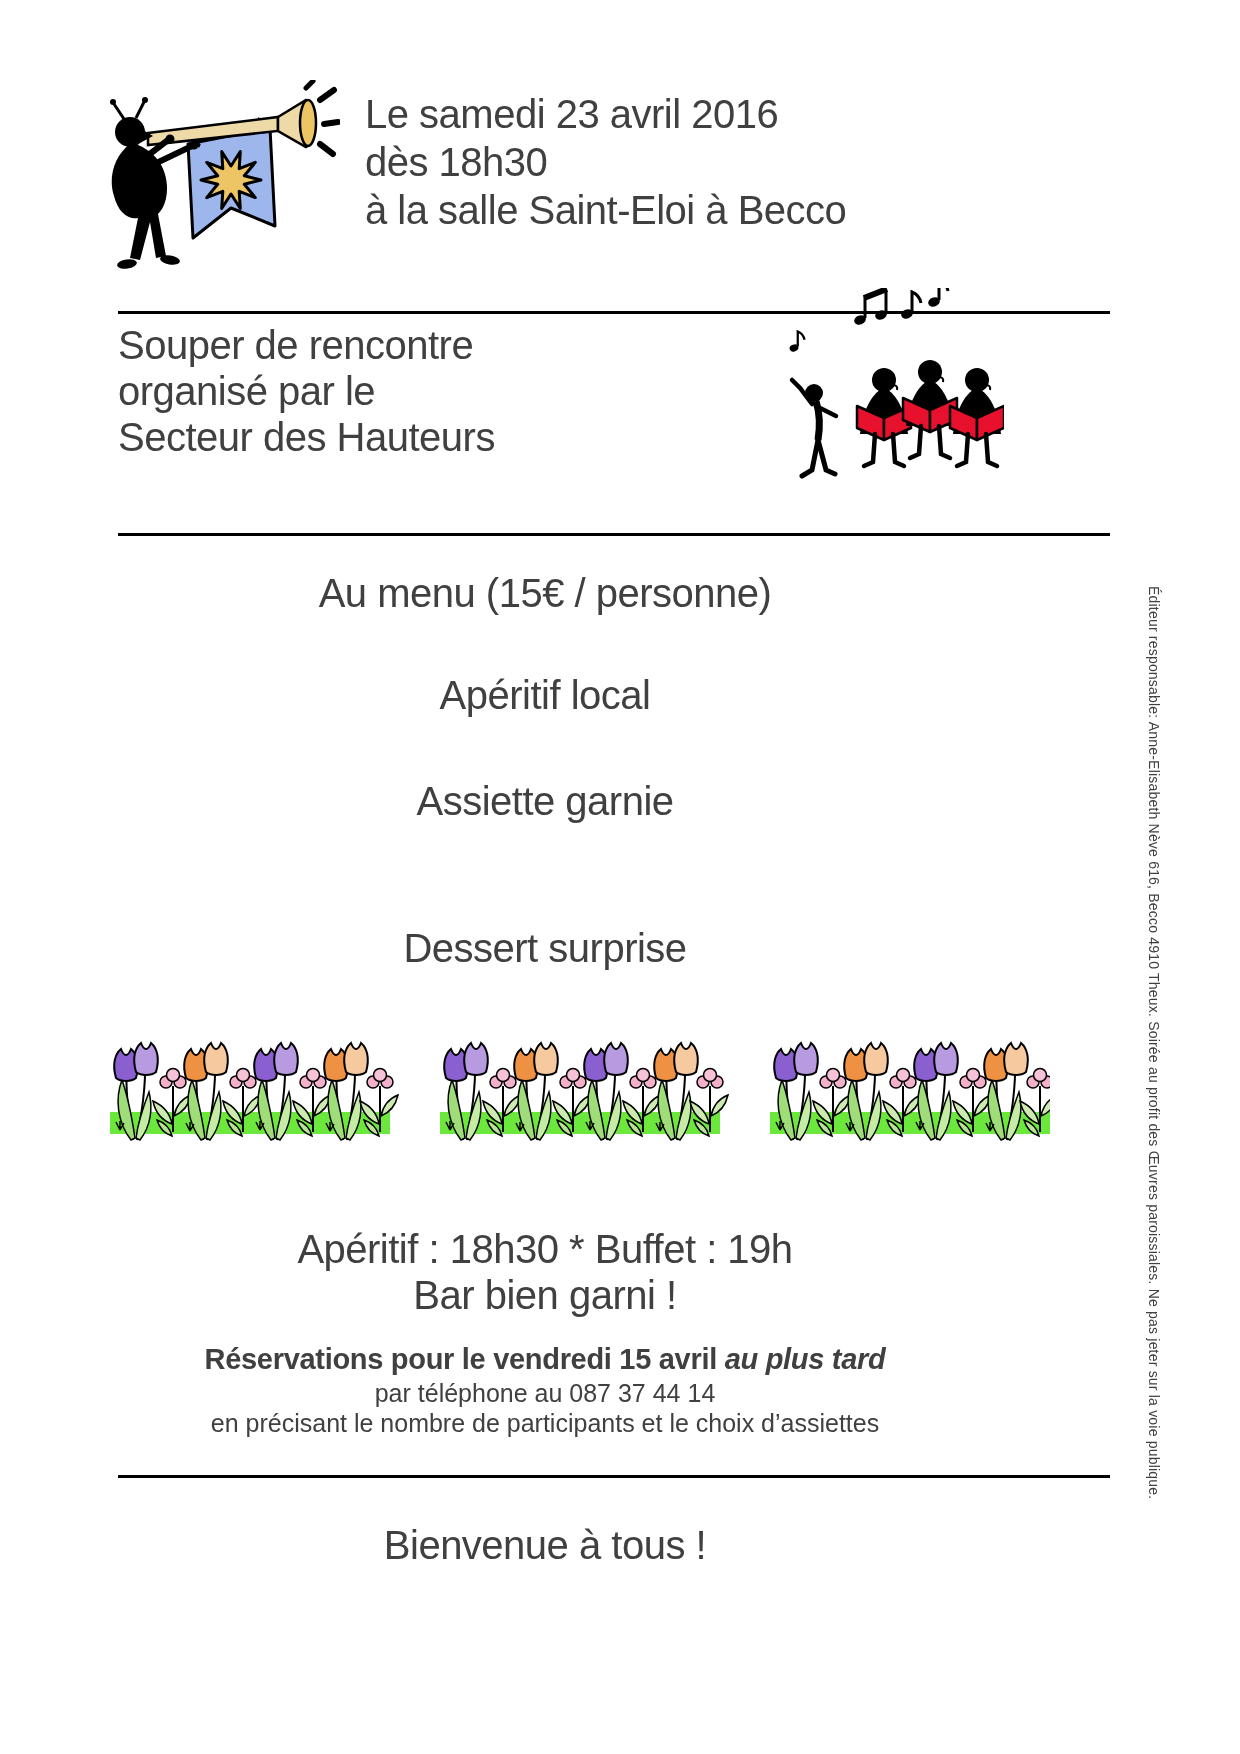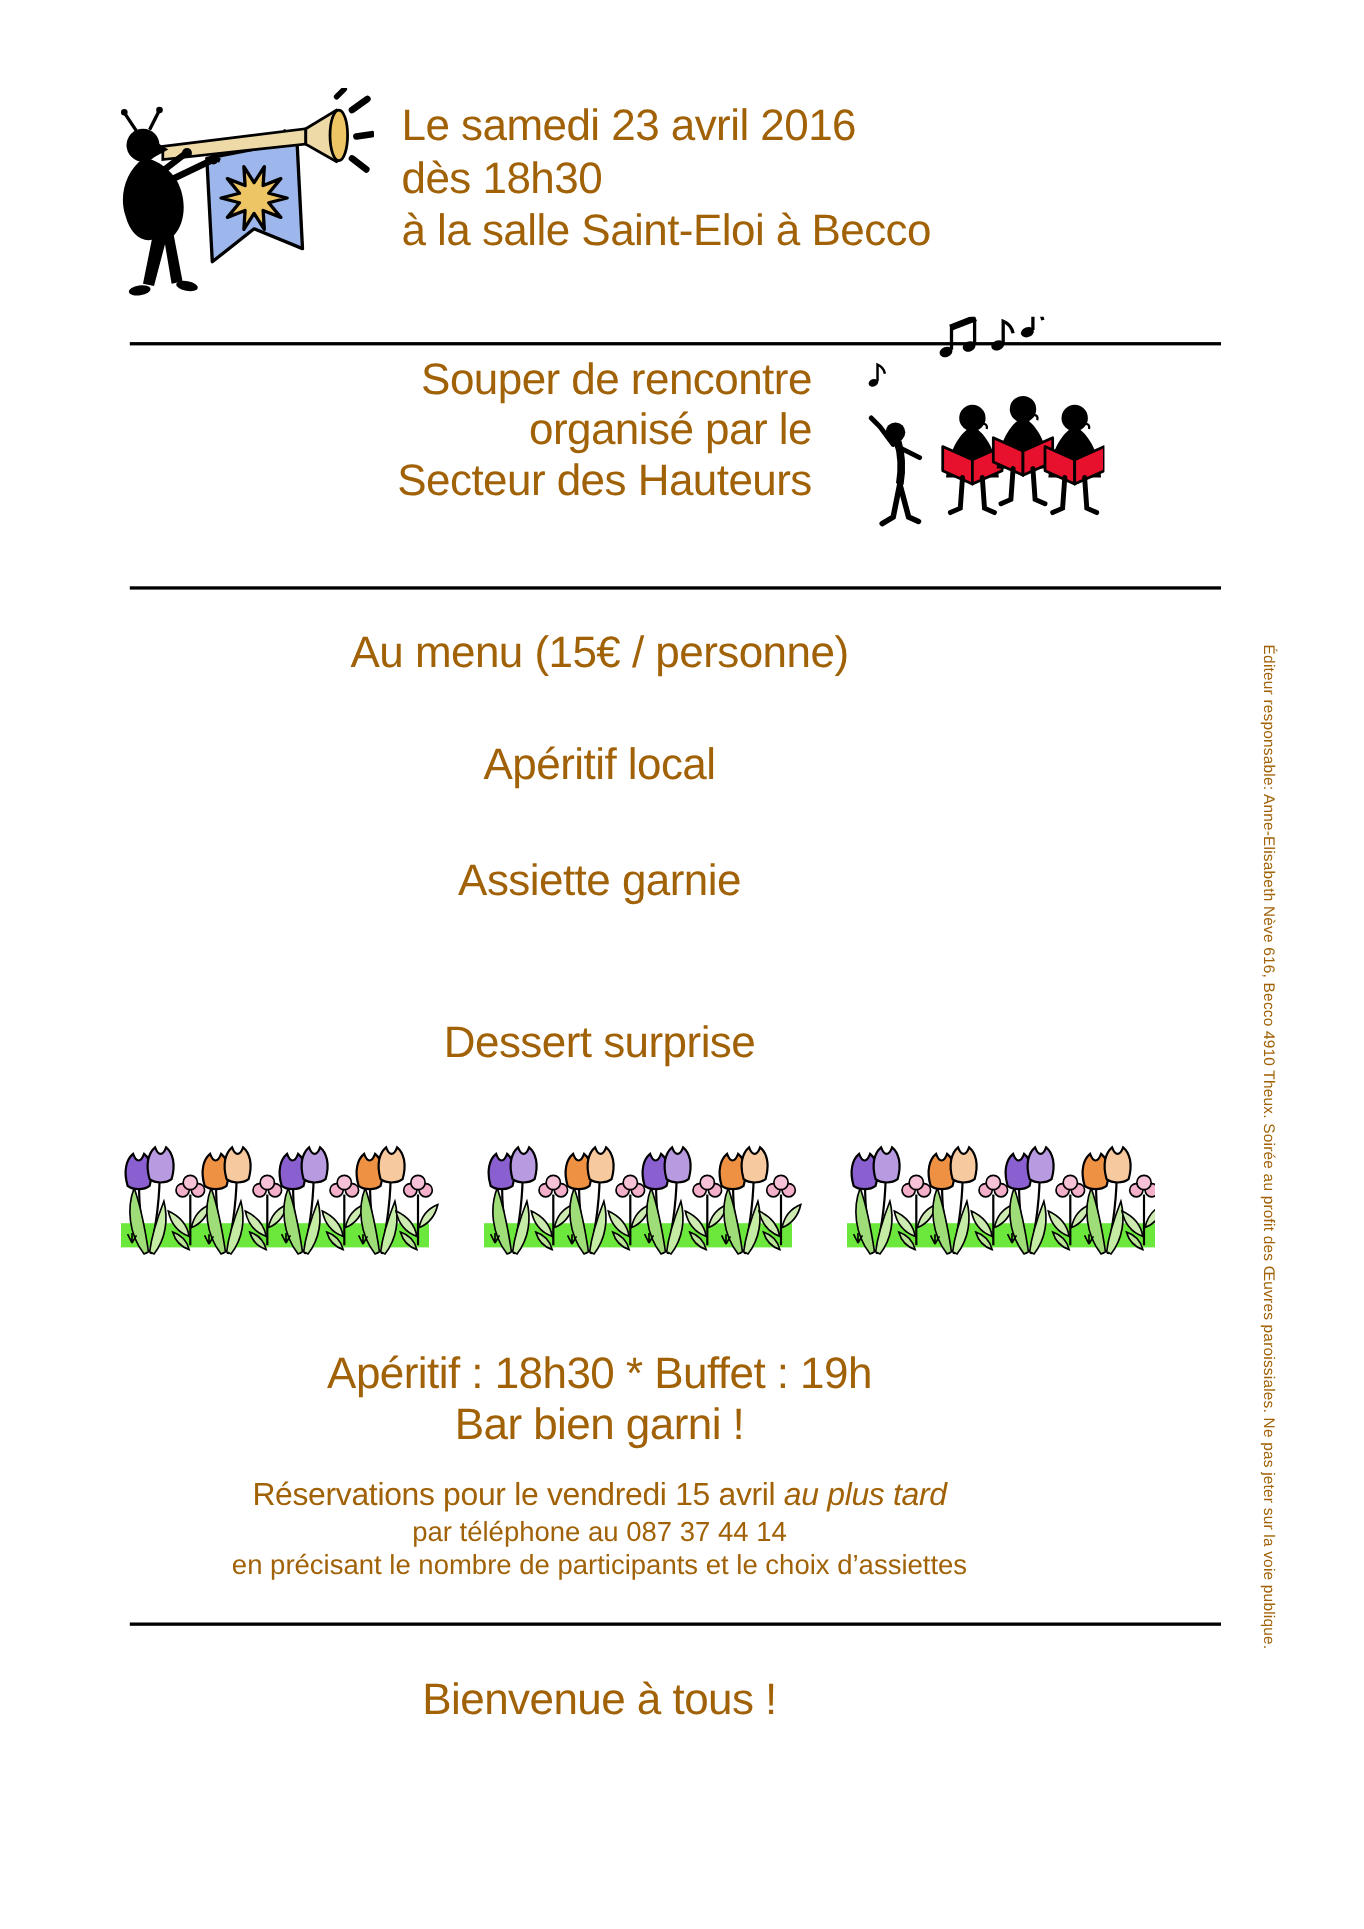--- a/index.html
+++ b/index.html
@@ -2,36 +2,36 @@
 <html><head>
 <meta charset="utf-8">
 <style>
   html, body { margin: 0; padding: 0; background: #ffffff; }
   .page {
     position: relative;
     width: 1240px;
     height: 1754px;
     background: #ffffff;
     font-family: "Liberation Sans", "DejaVu Sans", sans-serif;
-    color: #a16207;
+    color: #404040;
     overflow: hidden;
   }
   .abs { position: absolute; }
   .big { font-size: 40px; line-height: 46px; letter-spacing: -0.5px; }
   .header-text { left: 365px; top: 90px; line-height: 48px; }
-  .intro-text { left: 118px; top: 322px; width: 620px; text-align: right; }
+  .intro-text { left: 118px; top: 322px; width: 620px; text-align: left; }
   .content-col { left: 106px; width: 878px; text-align: center; }
   .rule { left: 118px; width: 992px; height: 3px; background: #000000; }
   .rule1 { top: 311px; }
   .rule2 { top: 533px; }
   .rule3 { top: 1475px; }
   .herald-svg { left: 100px; top: 80px; }
   .choir-svg  { left: 772px; top: 288px; }
   .tulips-svg { left: 110px; top: 1034px; }
-  .res-line1 { top: 1343px; font-size: 29px; font-weight: normal; letter-spacing: -0.3px; }
+  .res-line1 { top: 1343px; font-size: 29px; font-weight: bold; letter-spacing: -0.3px; }
   .res-line1 .tail { font-style: italic; }
   .res-line2 { top: 1379px; font-size: 25px; }
   .res-line3 { top: 1409px; font-size: 25px; }
   .vertical-note {
     left: 1146px; top: 586px; height: 1090px;
     writing-mode: vertical-rl;
     font-size: 14px;
     letter-spacing: 0.2px;
     white-space: nowrap;
   }

